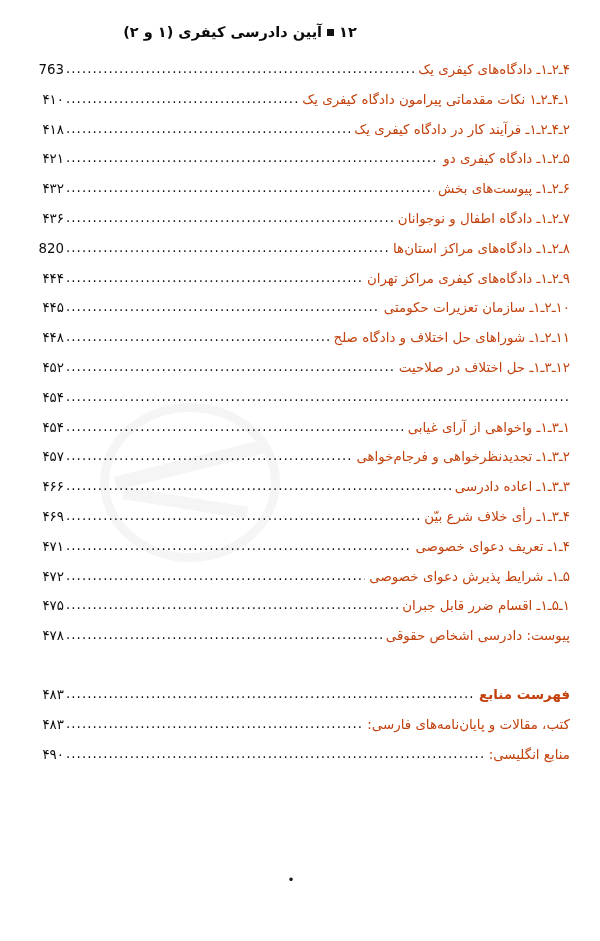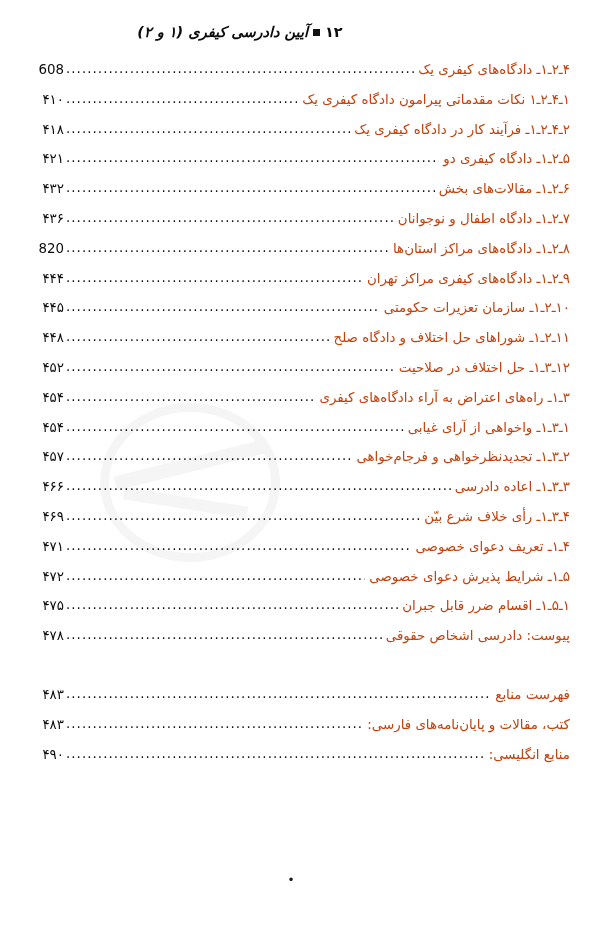--- a/index.html
+++ b/index.html
@@ -81,21 +81,21 @@
   }
   .rh-folio { font-weight: bold; margin-top: 19px; }
   .rh-sep {
     display: inline-block;
     width: 7px;
     height: 7px;
     background: #111;
     margin: 0 5px 1px 5px;
     vertical-align: middle;
   }
-  .rh-title { font-weight: bold; font-style: italic; }
+  .rh-title { font-weight: bold; }
 
   
   .toc {
     position: absolute;
     top: 62px;
     right: 30px;
     left: 30px;
   }
   .toc-row {
     display: flex;
@@ -105,21 +105,21 @@
     font-size: 13.4px;
     white-space: nowrap;
   }
   .toc-row.gap-before { margin-top: 29px; }
 
   .toc-label {
     flex: 0 0 auto;
     padding-left: 4px;
     color: #c2410c;
   }
-  .toc-row.strong .toc-label { font-weight: normal; }
+  .toc-row.strong .toc-label { font-weight: bold; }
 
   .toc-dots {
     flex: 1 1 auto;
     overflow: hidden;
     white-space: nowrap;
     direction: ltr;
     text-align: right;
     color: #111;
     font-size: 13.4px;
     letter-spacing: 1.05px;
@@ -163,21 +163,21 @@
     <span class="rh-inner">
       <span class="rh-folio">۱۲</span><span class="rh-sep"></span><span class="rh-title">آیین دادرسی کیفری (۱ و ۲)</span>
     </span>
   </div>
 
   <div class="toc">
 
     <div class="toc-row">
       <span class="toc-label">۴ـ۲ـ۱ـ دادگاه‌های کیفری یک</span>
       <span class="toc-dots">..............................................................................................................</span>
-      <span class="toc-page">608</span>
+      <span class="toc-page">763</span>
     </div>
 
     <div class="toc-row">
       <span class="toc-label">۱ـ۴ـ۲ـ۱ نکات مقدماتی پیرامون دادگاه کیفری یک</span>
       <span class="toc-dots">..............................................................................................................</span>
       <span class="toc-page">۴۱۰</span>
     </div>
 
     <div class="toc-row">
       <span class="toc-label">۲ـ۴ـ۲ـ۱ـ فرآیند کار در دادگاه کیفری یک</span>
@@ -185,21 +185,21 @@
       <span class="toc-page">۴۱۸</span>
     </div>
 
     <div class="toc-row">
       <span class="toc-label">۵ـ۲ـ۱ـ دادگاه کیفری دو</span>
       <span class="toc-dots">..............................................................................................................</span>
       <span class="toc-page">۴۲۱</span>
     </div>
 
     <div class="toc-row">
-      <span class="toc-label">۶ـ۲ـ۱ـ مقالات‌های بخش</span>
+      <span class="toc-label">۶ـ۲ـ۱ـ پیوست‌های بخش</span>
       <span class="toc-dots">..............................................................................................................</span>
       <span class="toc-page">۴۳۲</span>
     </div>
 
     <div class="toc-row">
       <span class="toc-label">۷ـ۲ـ۱ـ دادگاه اطفال و نوجوانان</span>
       <span class="toc-dots">..............................................................................................................</span>
       <span class="toc-page">۴۳۶</span>
     </div>
 
@@ -227,21 +227,20 @@
       <span class="toc-page">۴۴۸</span>
     </div>
 
     <div class="toc-row">
       <span class="toc-label">۱۲ـ۳ـ۱ـ حل اختلاف در صلاحیت</span>
       <span class="toc-dots">..............................................................................................................</span>
       <span class="toc-page">۴۵۲</span>
     </div>
 
     <div class="toc-row">
-      <span class="toc-label">۳ـ۱ـ راه‌های اعتراض به آراء دادگاه‌های کیفری</span>
       <span class="toc-dots">..............................................................................................................</span>
       <span class="toc-page">۴۵۴</span>
     </div>
 
     <div class="toc-row">
       <span class="toc-label">۱ـ۳ـ۱ـ واخواهی از آرای غیابی</span>
       <span class="toc-dots">..............................................................................................................</span>
       <span class="toc-page">۴۵۴</span>
     </div>
 

